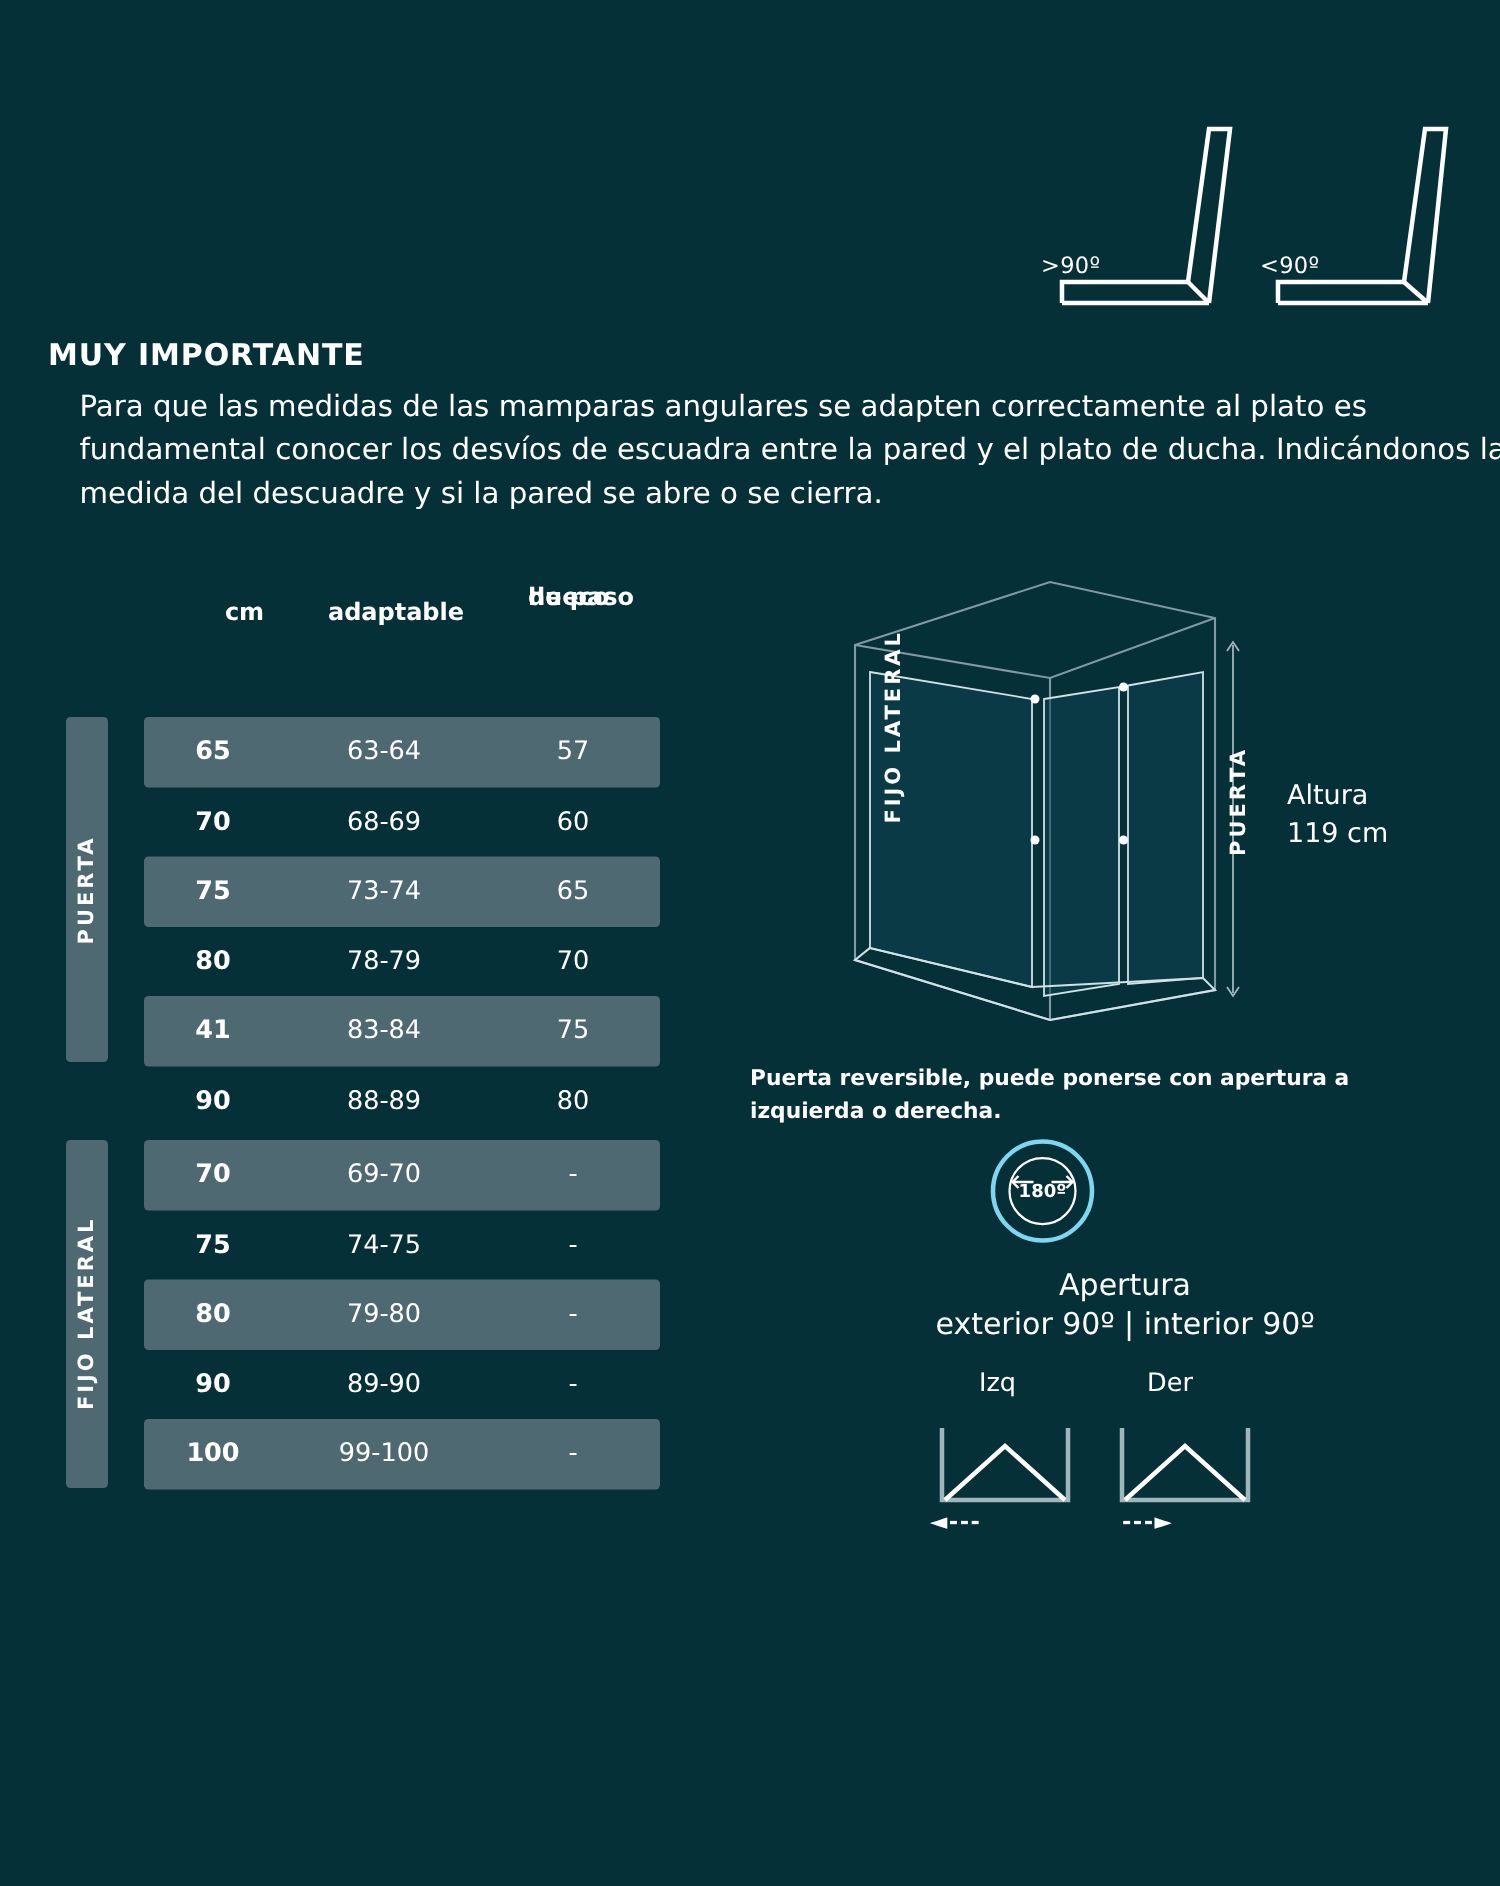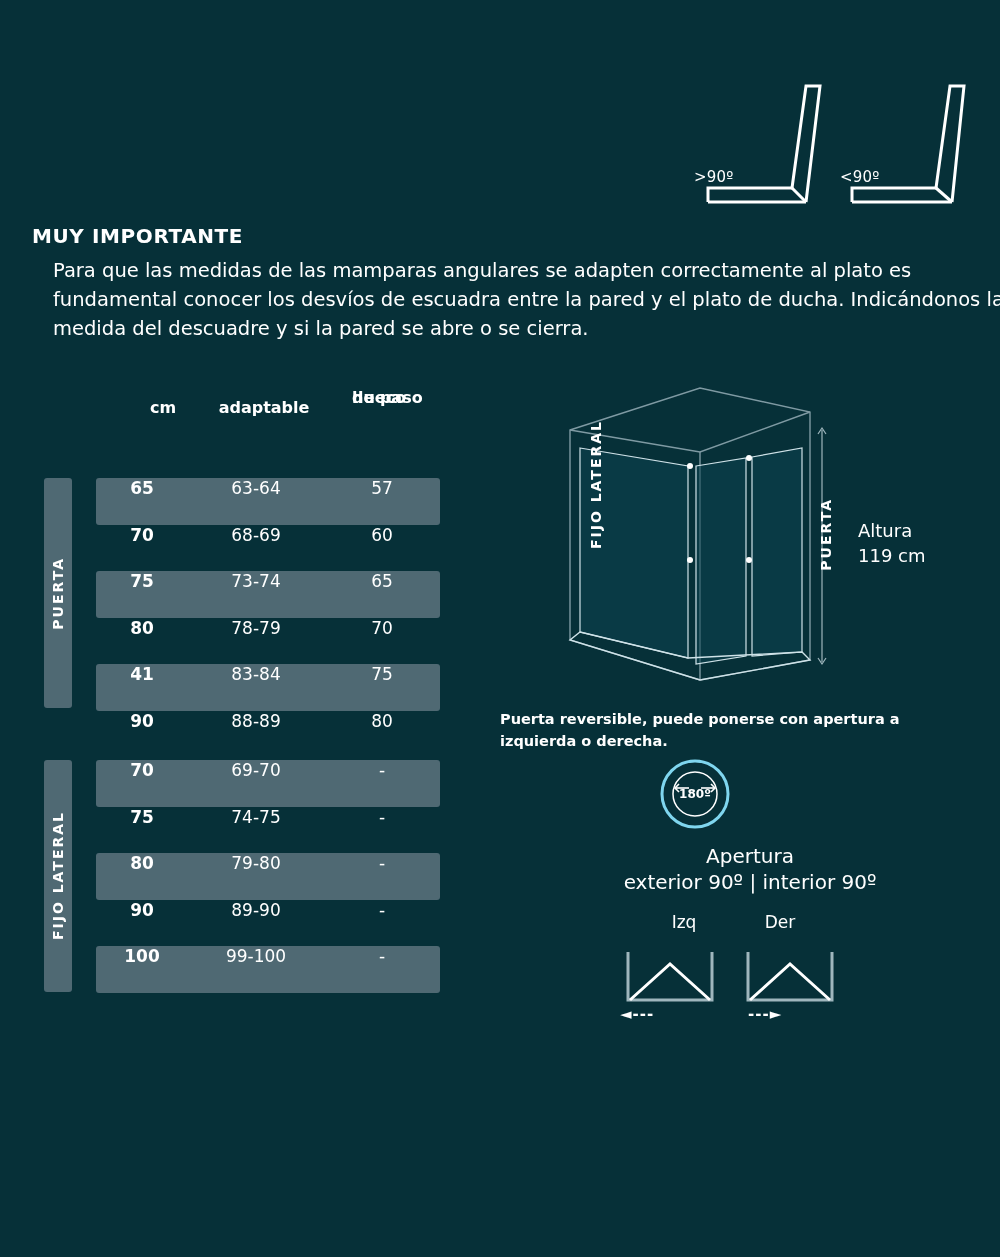--- a/index.html
+++ b/index.html
@@ -111,20 +111,21 @@
   }
 
   .rows {
     position: absolute;
     left: 52px;
     width: 344px;
   }
   .row {
     height: 46.5px;
     display: flex;
+    align-items: center;
     border-radius: 3px;
   }
   .row.alt { background: #4f6973; }
   .row.plain { background: transparent; }
   .cell {
     text-align: center;
     font-size: 17px;
   }
   .c1 { width: 92px; font-weight: bold; }
   .c2 { width: 136px; font-weight: normal; }
@@ -176,21 +177,21 @@
     line-height: 26px;
   }
 
   .izqder {
     position: absolute;
     top: 912px;
     font-size: 17px;
     text-align: center;
     width: 100px;
   }
-  .izq-lbl { left: 634px; }
+  .izq-lbl { left: 615px; }
   .der-lbl { left: 730px; }
 
   .arrow-txt {
     position: absolute;
     top: 1005px;
     font-size: 15px;
     font-weight: bold;
     color: #ffffff;
     letter-spacing: 1px;
   }

